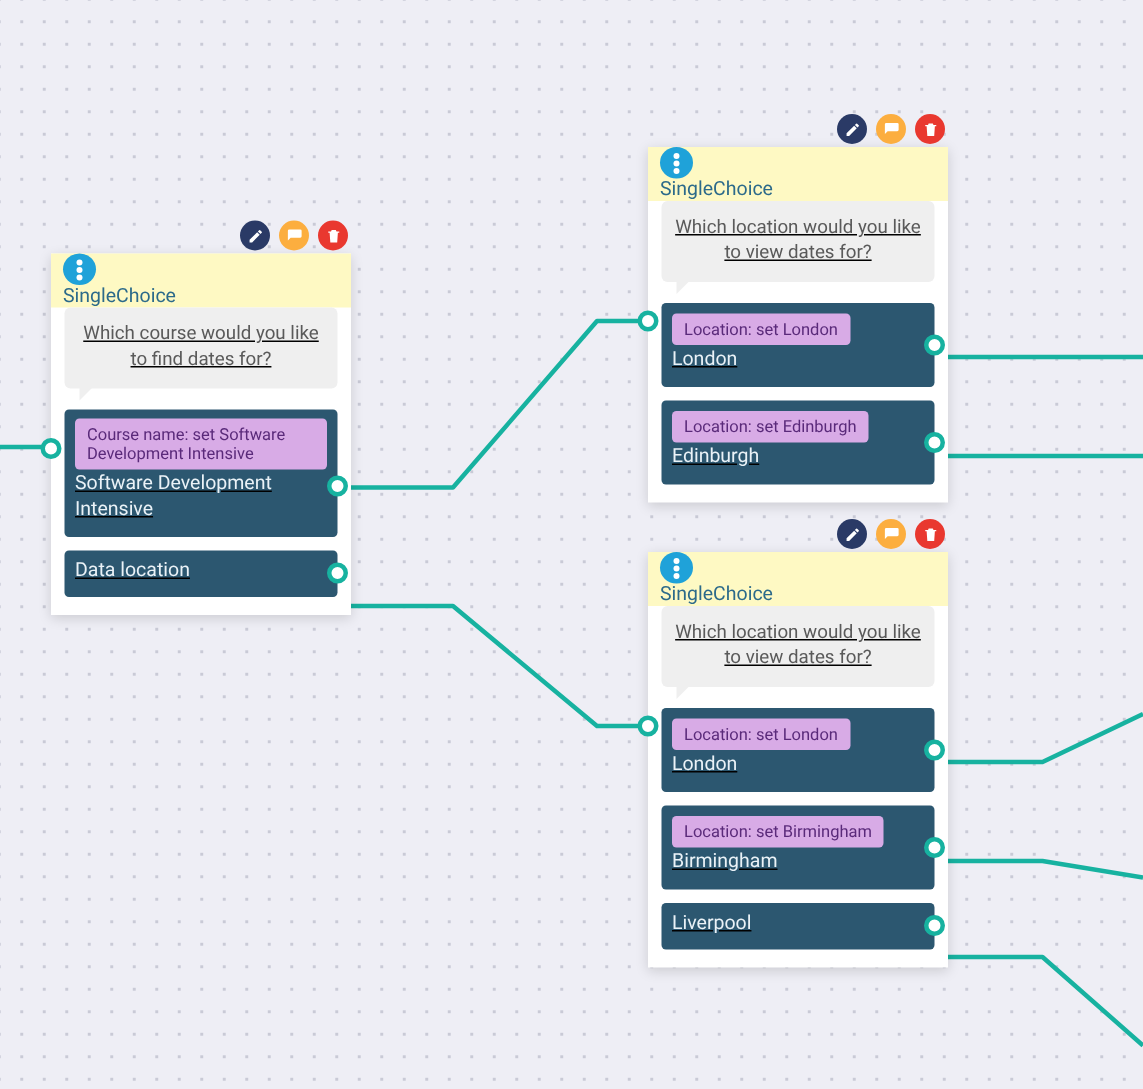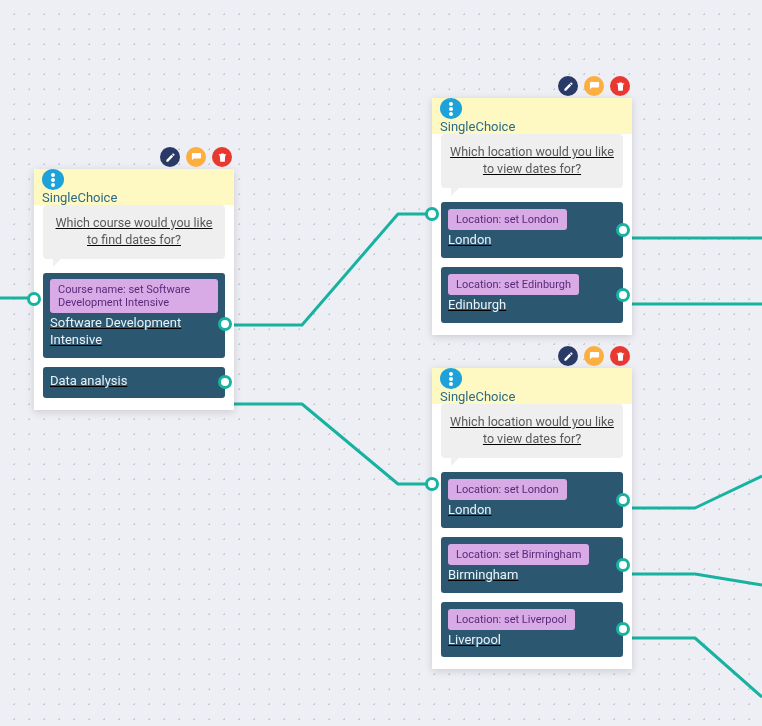--- a/index.html
+++ b/index.html
@@ -95,21 +95,21 @@
     <div class="title">SingleChoice</div>
   </div>
   <div class="node-body">
     <div class="bubble">Which course would you like to find dates for?</div>
     <div class="option">
       <span class="chip">Course name: set Software Development Intensive</span>
       <div class="opt-label">Software Development Intensive</div>
       <div class="port out" style="top:60%"></div>
     </div>
     <div class="option">
-      <div class="opt-label">Data analysis</div>
+      <div class="opt-label">Data location</div>
       <div class="port out" style="top:50%"></div>
     </div>
   </div>
   <div class="port in" style="top:130px"></div>
 </div>
 
 <div class="node" style="left:432px;top:98px">
   <div class="node-toolbar">
     <div class="tbtn edit">
           <svg viewBox="0 0 24 24">
@@ -187,21 +187,20 @@
       <span class="chip">Location: set London</span>
       <div class="opt-label">London</div>
       <div class="port out" style="top:50%"></div>
     </div>
     <div class="option">
       <span class="chip">Location: set Birmingham</span>
       <div class="opt-label">Birmingham</div>
       <div class="port out" style="top:50%"></div>
     </div>
     <div class="option">
-      <span class="chip">Location: set Liverpool</span>
       <div class="opt-label">Liverpool</div>
       <div class="port out" style="top:50%"></div>
     </div>
   </div>
   <div class="port in" style="top:116px"></div>
 </div>
 
 </div>
 
 </body></html>

